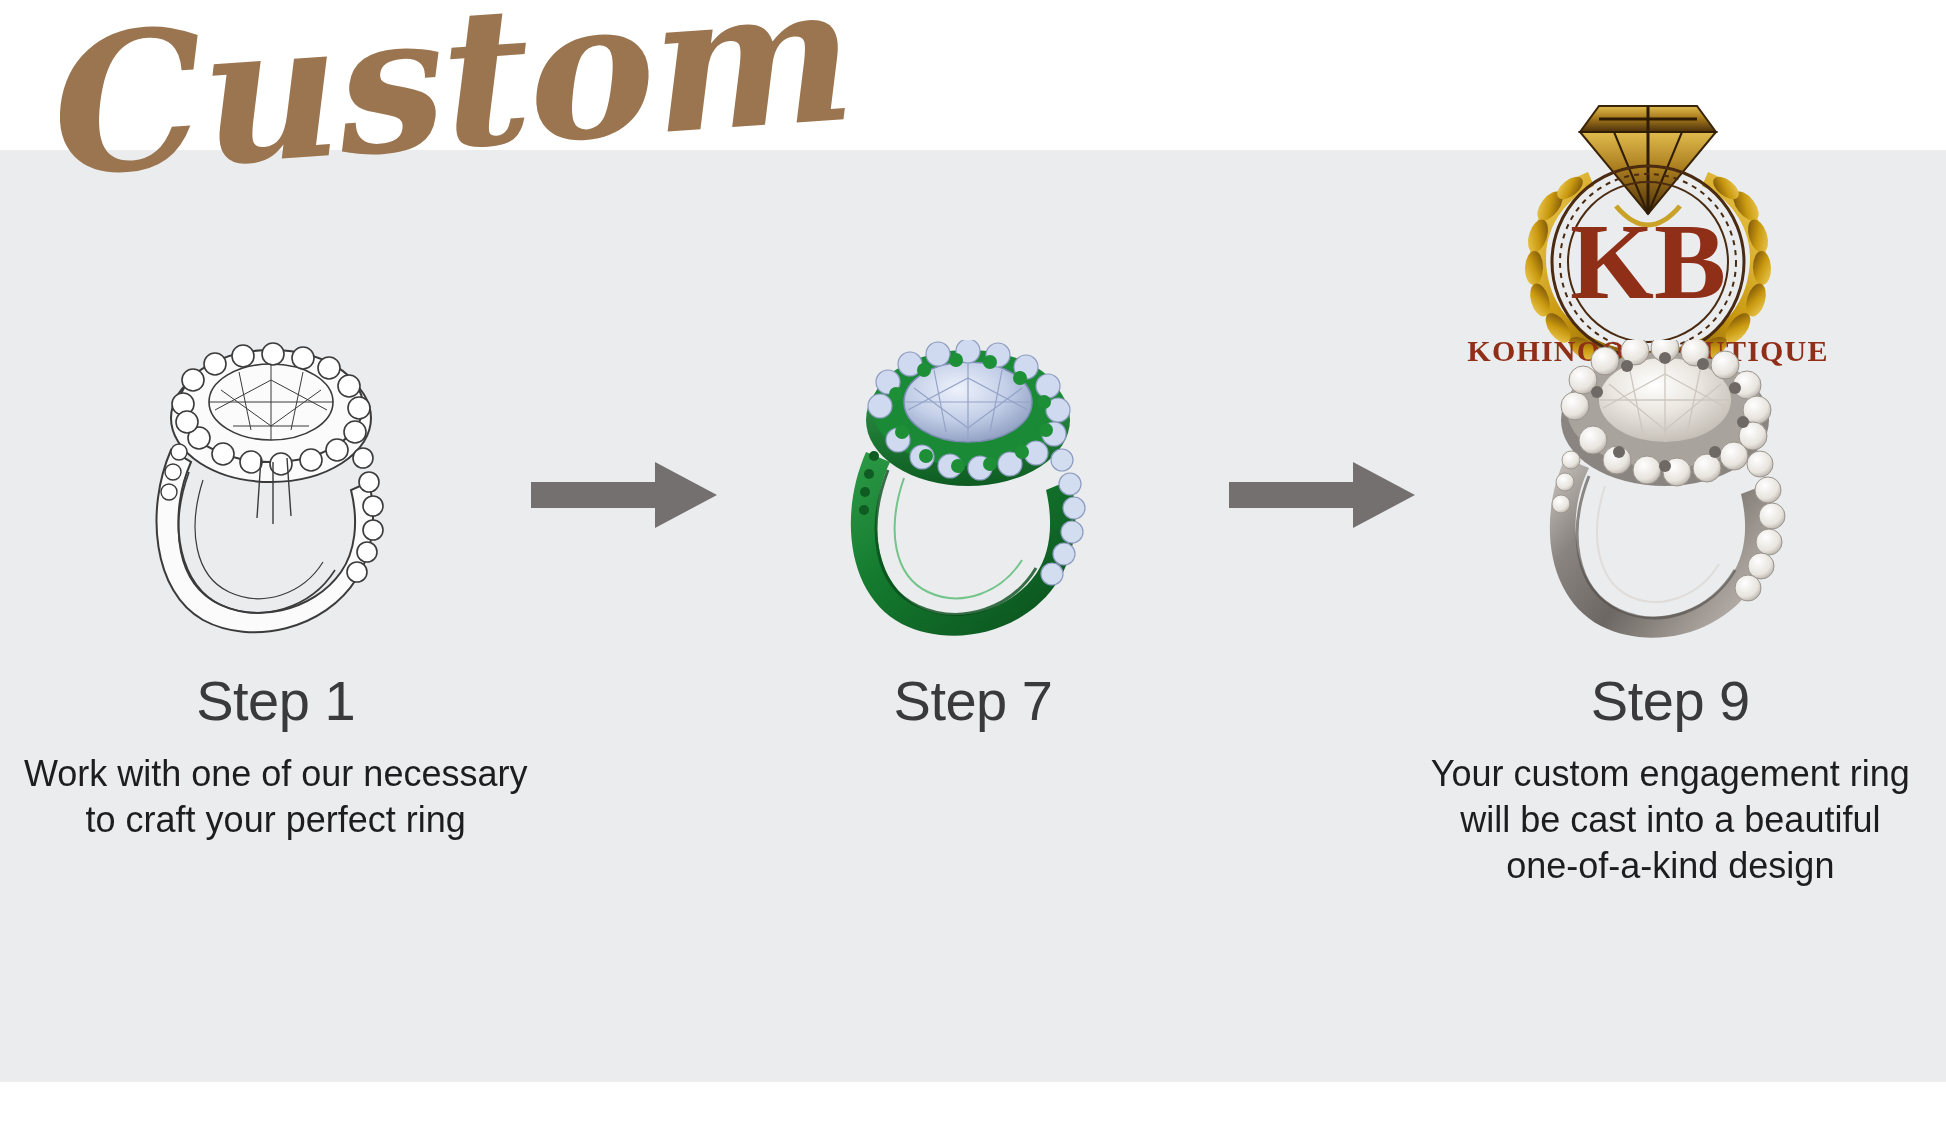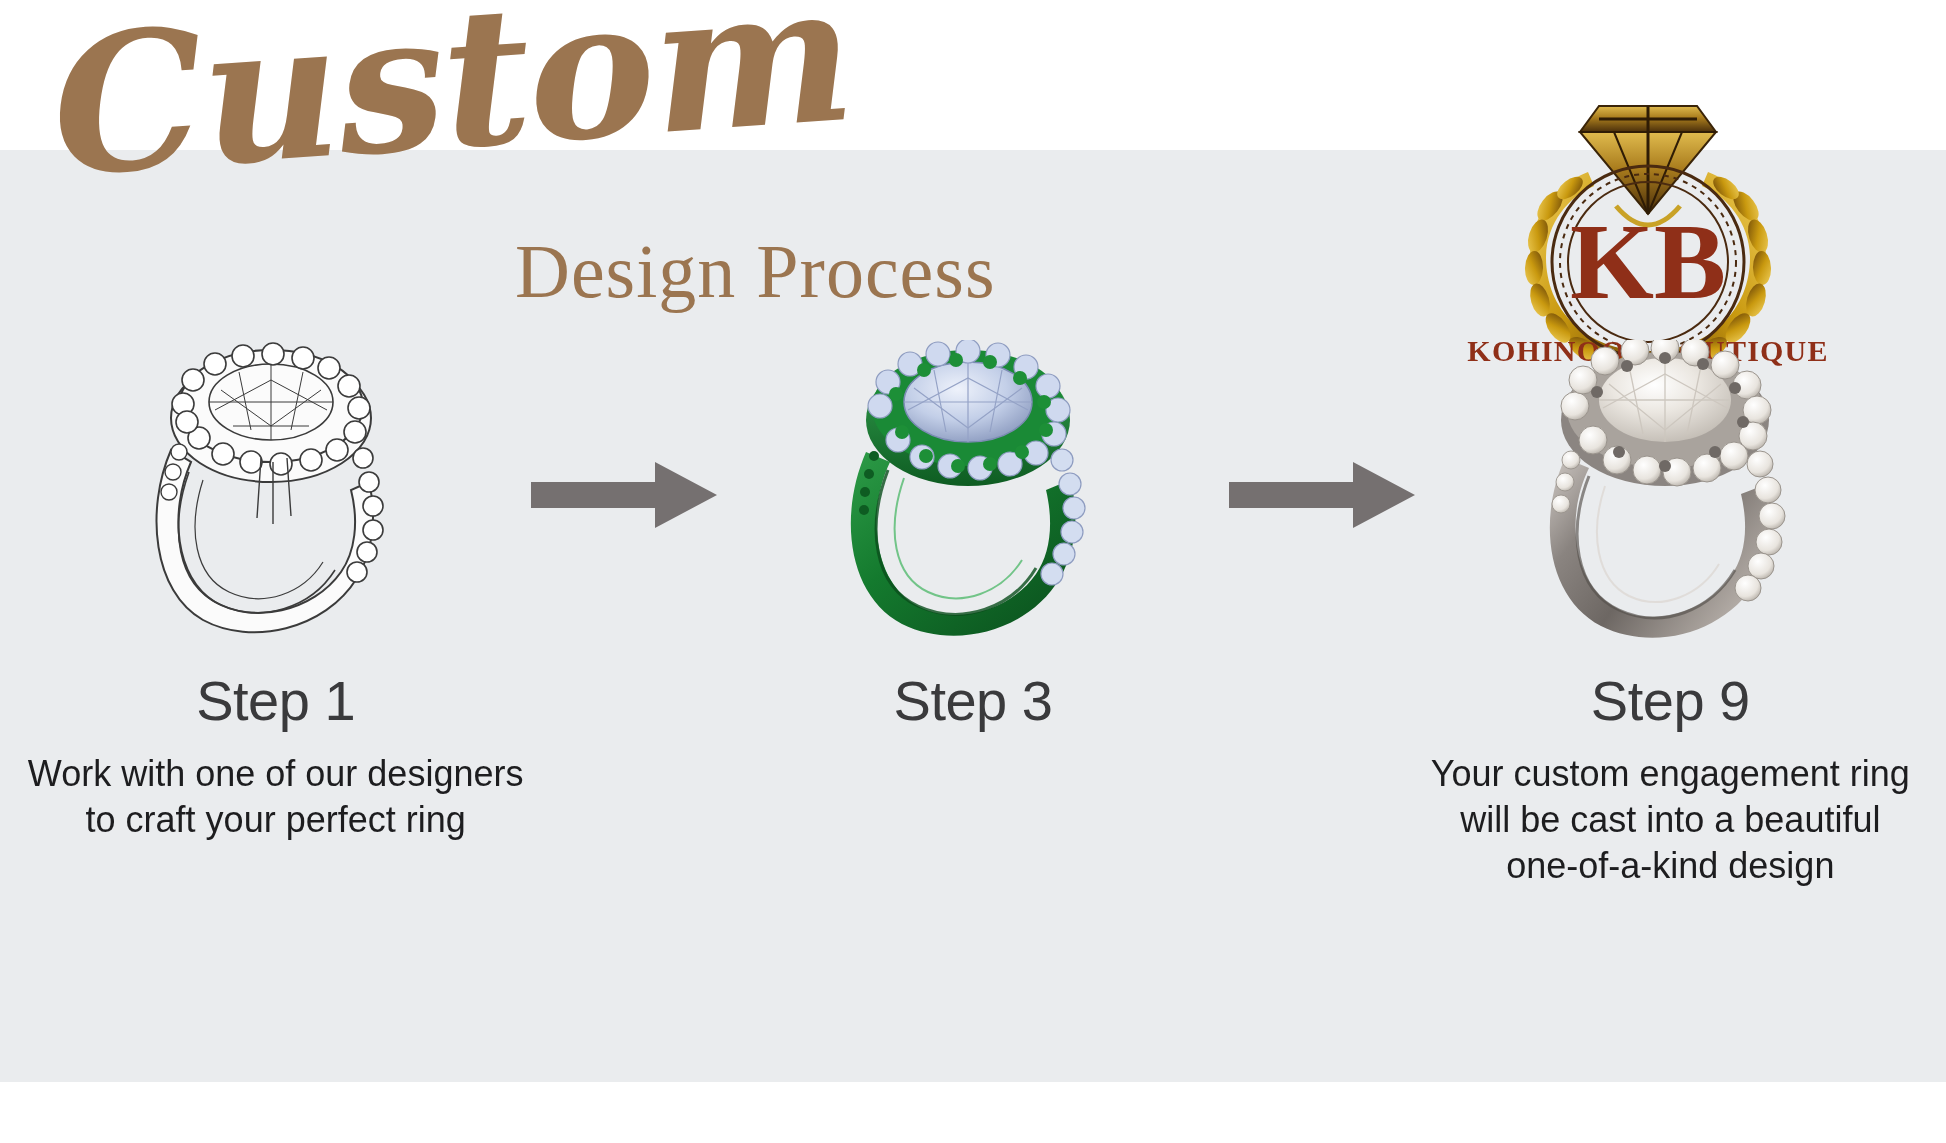--- a/index.html
+++ b/index.html
@@ -141,21 +141,20 @@
 </style>
 </head>
 <body>
 
 <div id="stage">
 
   <div class="band-gray"></div>
 
   <div class="headline-custom">Custom</div>
 
-  <div class="headline-sub">Design Process</div>
 
   <div class="logo">
     <svg viewBox="0 0 368 310" xmlns="http://www.w3.org/2000/svg">
       <defs>
         <linearGradient id="gemGrad" x1="0" y1="0" x2="0" y2="1">
           <stop offset="0%" stop-color="#e0bb4e"></stop>
           <stop offset="45%" stop-color="#a97c1d"></stop>
           <stop offset="100%" stop-color="#4a2f0b"></stop>
         </linearGradient>
         <linearGradient id="wreathGrad" x1="0" y1="0" x2="1" y2="1">
@@ -281,21 +280,21 @@
               <circle cx="62" cy="132" r="8"></circle>
             <circle cx="58" cy="152" r="8"></circle>
           </g>
 
           <g stroke="#3b3b3b" stroke-width="1.4" fill="none">
             <path d="M150 118 L 146 178 M176 118 L 180 176 M162 122 L 162 184"></path>
           </g>
         </svg>
       </div>
       <div class="step-title">Step 1</div>
-      <div class="step-desc">Work with one of our designers
+      <div class="step-desc">Work with one of our necessary
 to craft your perfect ring</div>
     </div>
 
     <div class="arrow-col">
       <svg width="186" height="70" viewBox="0 0 186 70" xmlns="http://www.w3.org/2000/svg">
         <polygon points="0,22 124,22 124,2 186,35 124,68 124,48 0,48" fill="#757070"></polygon>
       </svg>
     </div>
 
     <div class="step-col">
@@ -380,21 +379,21 @@
           </g>
 
           <g fill="#0e5c22">
             <circle cx="66" cy="116" r="5"></circle>
               <circle cx="61" cy="134" r="5"></circle>
             <circle cx="57" cy="152" r="5"></circle>
               <circle cx="56" cy="170" r="5"></circle>
           </g>
         </svg>
       </div>
-      <div class="step-title">Step 3</div>
+      <div class="step-title">Step 7</div>
     </div>
 
     <div class="arrow-col">
       <svg width="186" height="70" viewBox="0 0 186 70" xmlns="http://www.w3.org/2000/svg">
         <polygon points="0,22 124,22 124,2 186,35 124,68 124,48 0,48" fill="#757070"></polygon>
       </svg>
     </div>
 
     <div class="step-col">
       <div class="ring-wrap">

